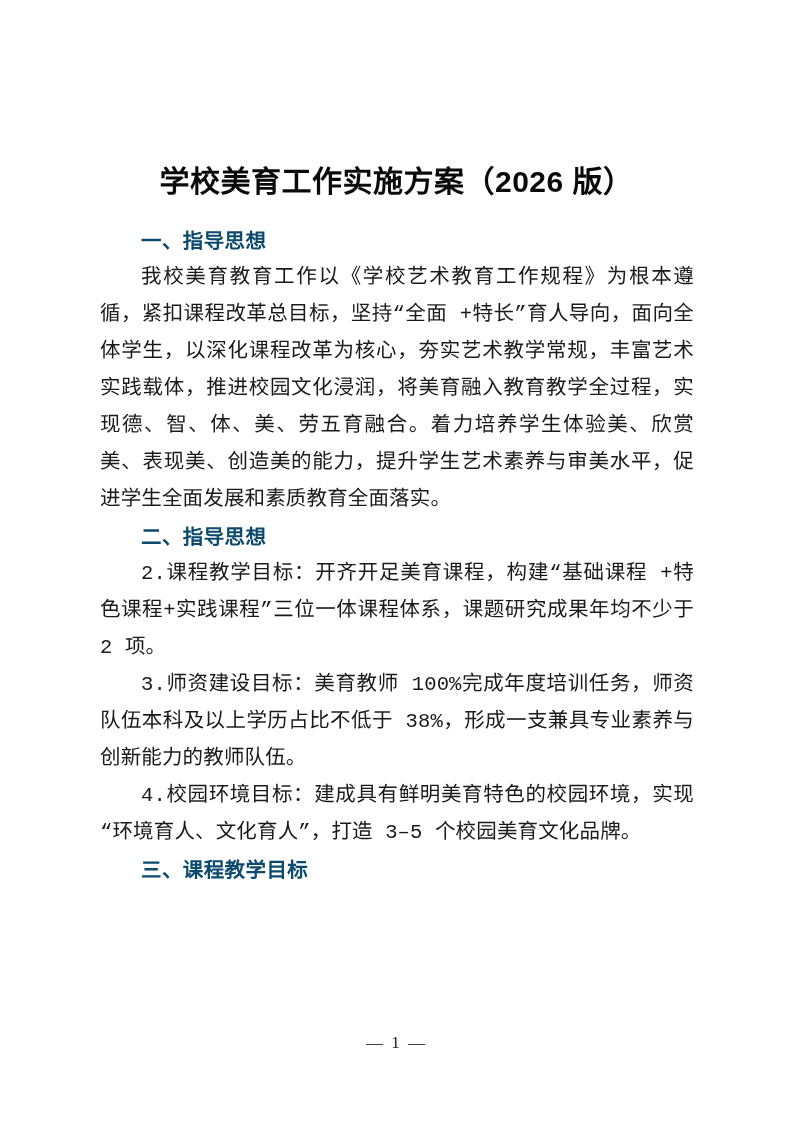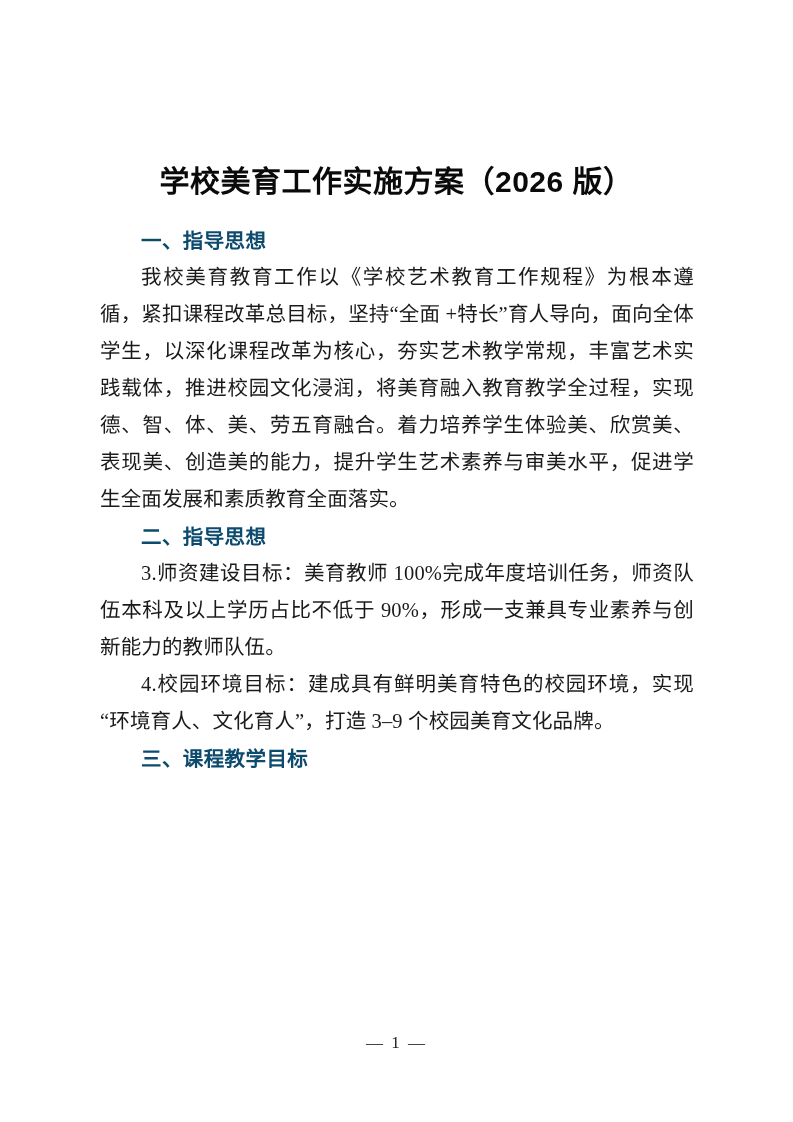--- a/index.html
+++ b/index.html
@@ -58,21 +58,21 @@
     font-size: 20.5px;
     line-height: 37px;
     color: #0c4a6e;
     text-indent: 41px;
     letter-spacing: 0.4px;
     margin: 0;
     white-space: nowrap;
   }
 
   .para {
-    font-family: Liberation Serif, serif;
+    font-family: Liberation Mono, monospace;
     font-size: 20.5px;
     line-height: 37px;
     color: #1a1a1a;
     text-indent: 41px;
     margin: 0;
     text-align: justify;
     text-justify: inter-ideograph;
     letter-spacing: 0.15px;
     word-break: break-all;
   }
@@ -97,22 +97,23 @@
 <div class="page">
 
   <h1 class="doc-title">学校美育工作实施方案（2026 版）</h1>
 
   <div class="body-block">
 
     <h2 class="h2">一、指导思想</h2>
     <p class="para">我校美育教育工作以《学校艺术教育工作规程》为根本遵循，紧扣课程改革总目标，坚持“全面 +特长”育人导向，面向全体学生，以深化课程改革为核心，夯实艺术教学常规，丰富艺术实践载体，推进校园文化浸润，将美育融入教育教学全过程，实现德、智、体、美、劳五育融合。着力培养学生体验美、欣赏美、表现美、创造美的能力，提升学生艺术素养与审美水平，促进学生全面发展和素质教育全面落实。</p>
 
     <h2 class="h2">二、指导思想</h2>
-    <p class="para">3.师资建设目标：美育教师 100%完成年度培训任务，师资队伍本科及以上学历占比不低于 90%，形成一支兼具专业素养与创新能力的教师队伍。</p>
-    <p class="para">4.校园环境目标：建成具有鲜明美育特色的校园环境，实现“环境育人、文化育人”，打造 3–9 个校园美育文化品牌。</p>
+    <p class="para">2.课程教学目标：开齐开足美育课程，构建“基础课程 +特色课程+实践课程”三位一体课程体系，课题研究成果年均不少于 2 项。</p>
+    <p class="para">3.师资建设目标：美育教师 100%完成年度培训任务，师资队伍本科及以上学历占比不低于 38%，形成一支兼具专业素养与创新能力的教师队伍。</p>
+    <p class="para">4.校园环境目标：建成具有鲜明美育特色的校园环境，实现“环境育人、文化育人”，打造 3–5 个校园美育文化品牌。</p>
 
     <h2 class="h2">三、课程教学目标</h2>
 
   </div>
 
   <div class="page-footer">— 1 —</div>
 
 </div>
 
 </body></html>

